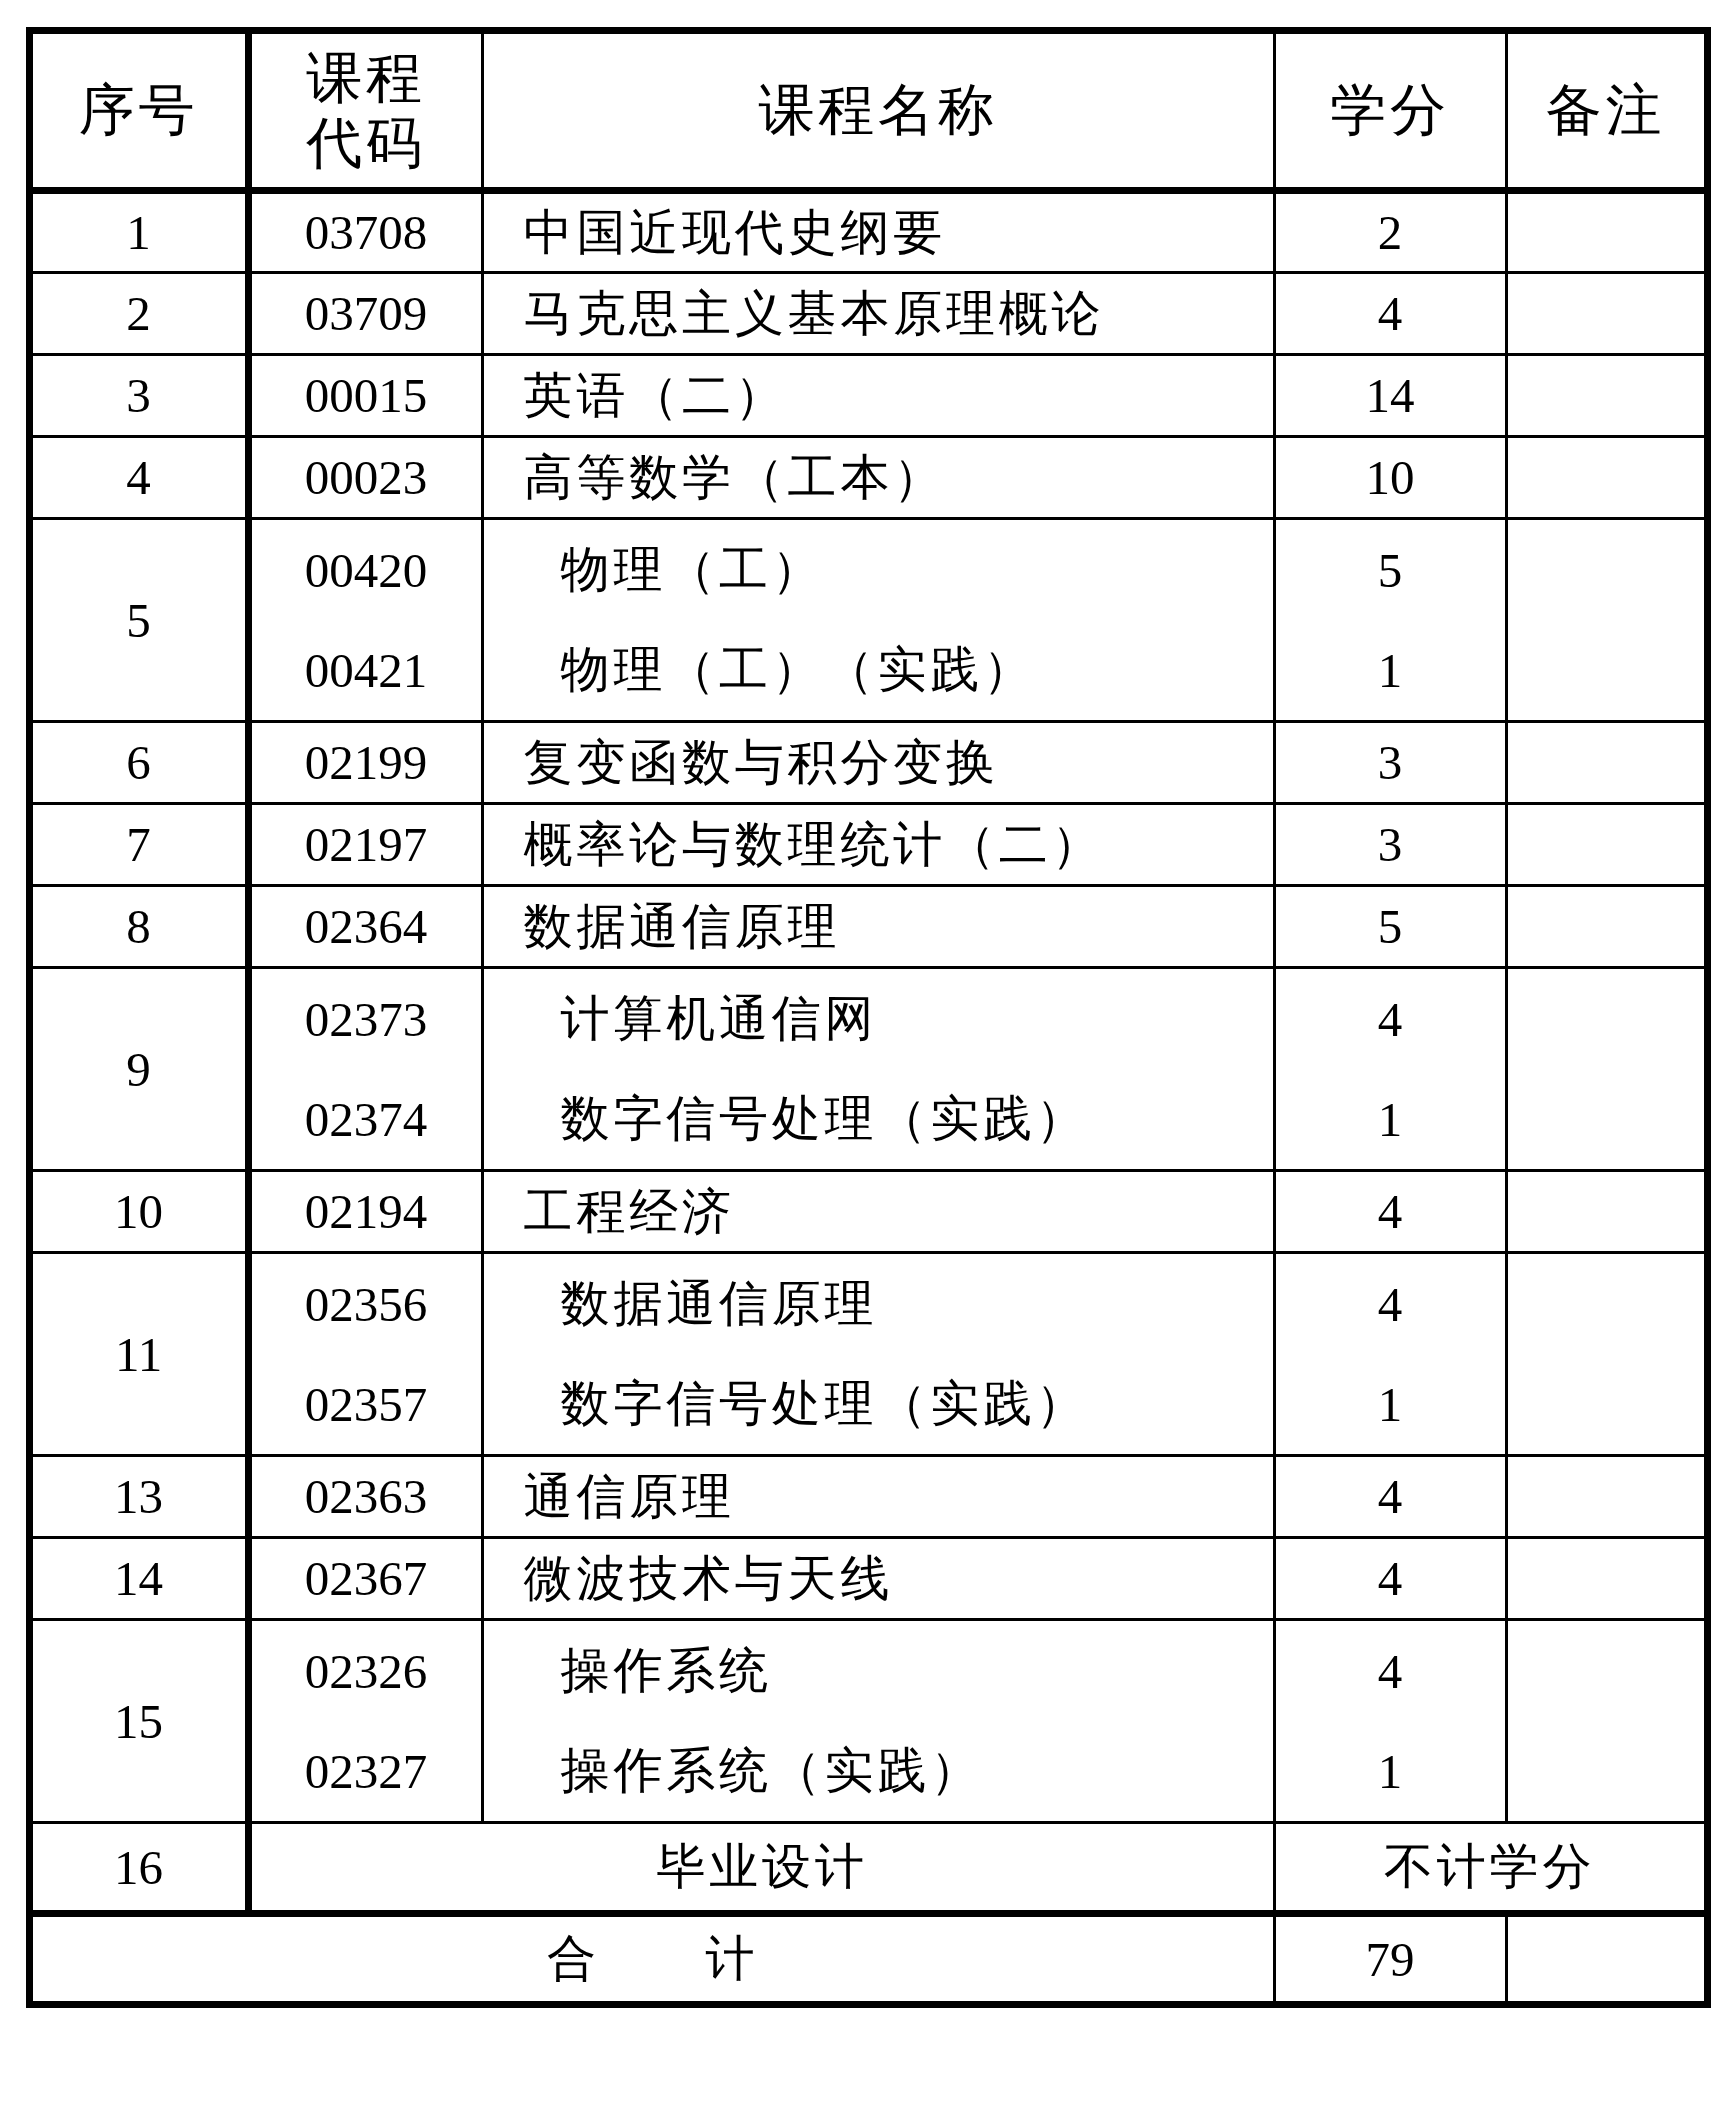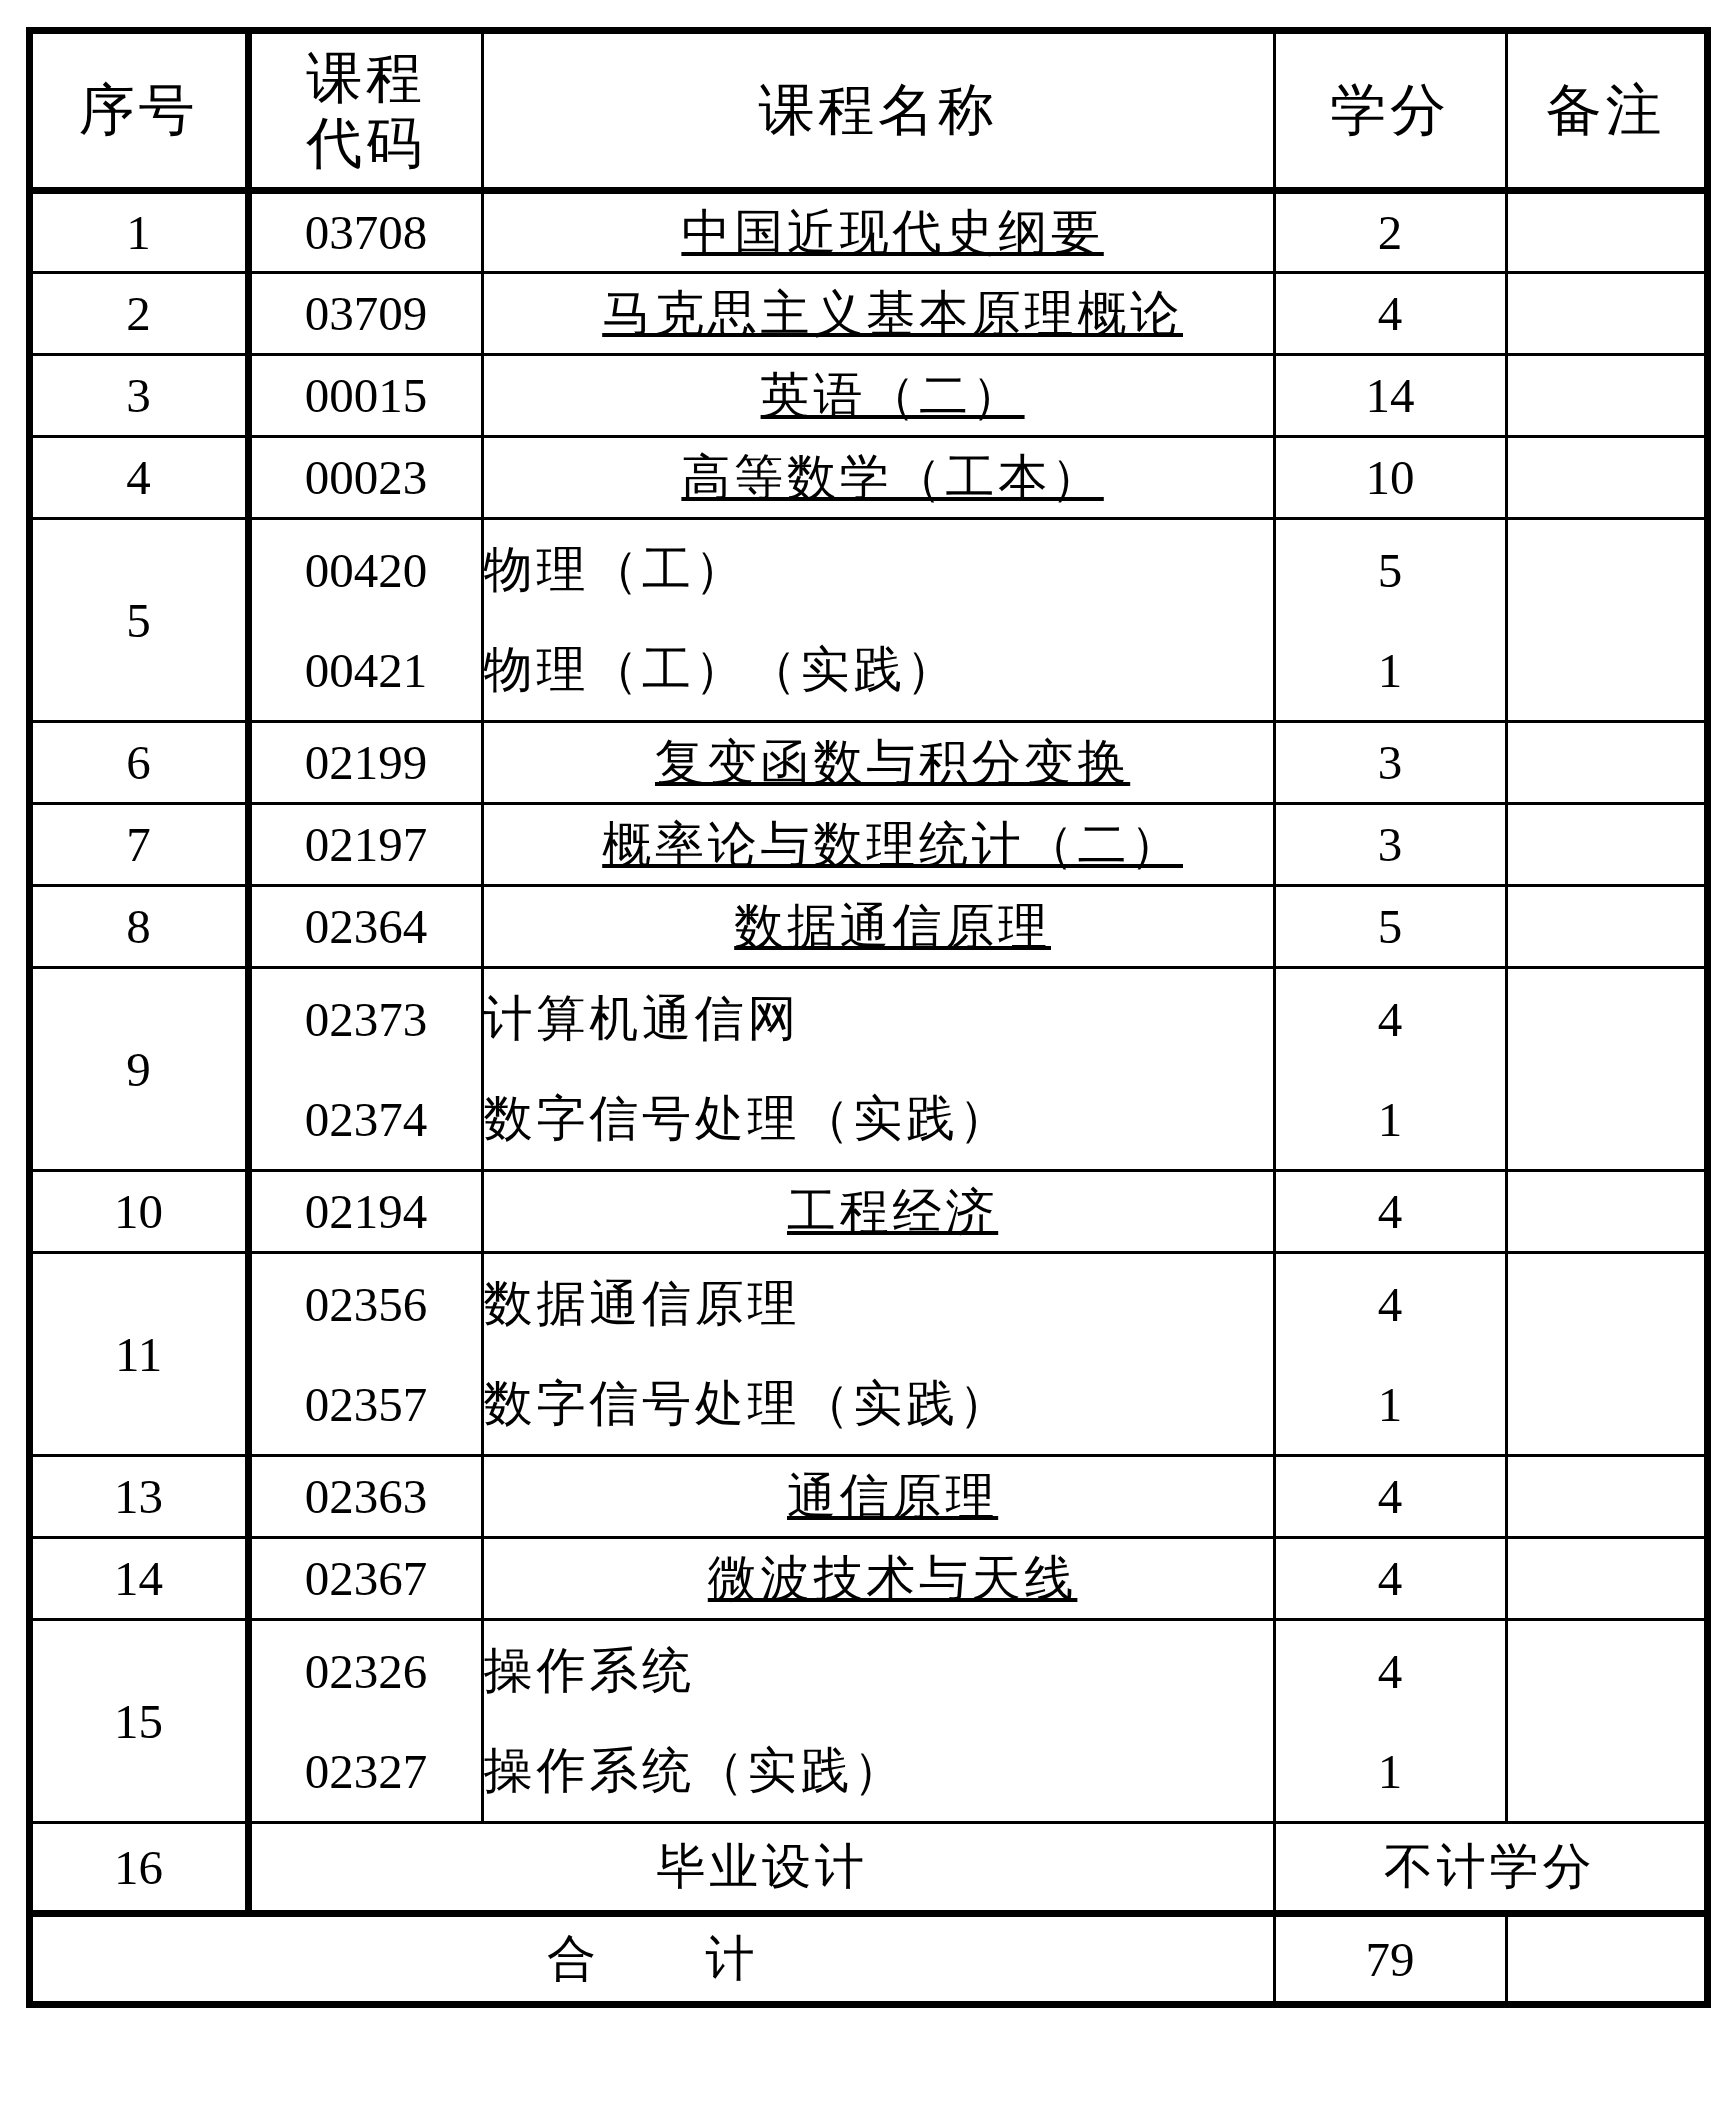--- a/index.html
+++ b/index.html
@@ -36,35 +36,35 @@
   td { font-size: 49px; }
   tr.hdr    { height: 160px; }
   tr.hdr th { border-bottom-width: 7.7px; }
   tr.r      { height: 82px; }
   tr.g      { height: 164px; }
   tr.r16    { height: 91px; }
   tr.rtot   { height: 91px; }
   tr.rtot td { border-top-width: 7.7px; }
   .c-seq { border-right-width: 7.7px; }
   .cjk { letter-spacing: 3.8px; }
-  td.c-name { text-align: center; padding-left: 29px; letter-spacing: 3.8px; text-decoration: underline; }
+  td.c-name { text-align: left; padding-left: 40px; letter-spacing: 3.8px; }
   td.gcell { padding: 0; }
   .stack {
     height: 200px;
     display: flex;
     flex-direction: column;
     justify-content: space-around;
   }
   .sub {
     flex: 1 1 0;
     display: flex;
     align-items: center;
     justify-content: center;
   }
-  .sub.left { justify-content: flex-start; letter-spacing: 3.8px; }
+  .sub.left { justify-content: flex-start; padding-left: 29px; letter-spacing: 3.8px; margin-left: 48px; }
   .hdr .twoline div { line-height: 1.15; text-align: center; }
 </style>
 </head>
 <body>
 
 <div class="page">
   <table class="course">
     <colgroup>
       <col style="width:219px">
         <col style="width:234px">

